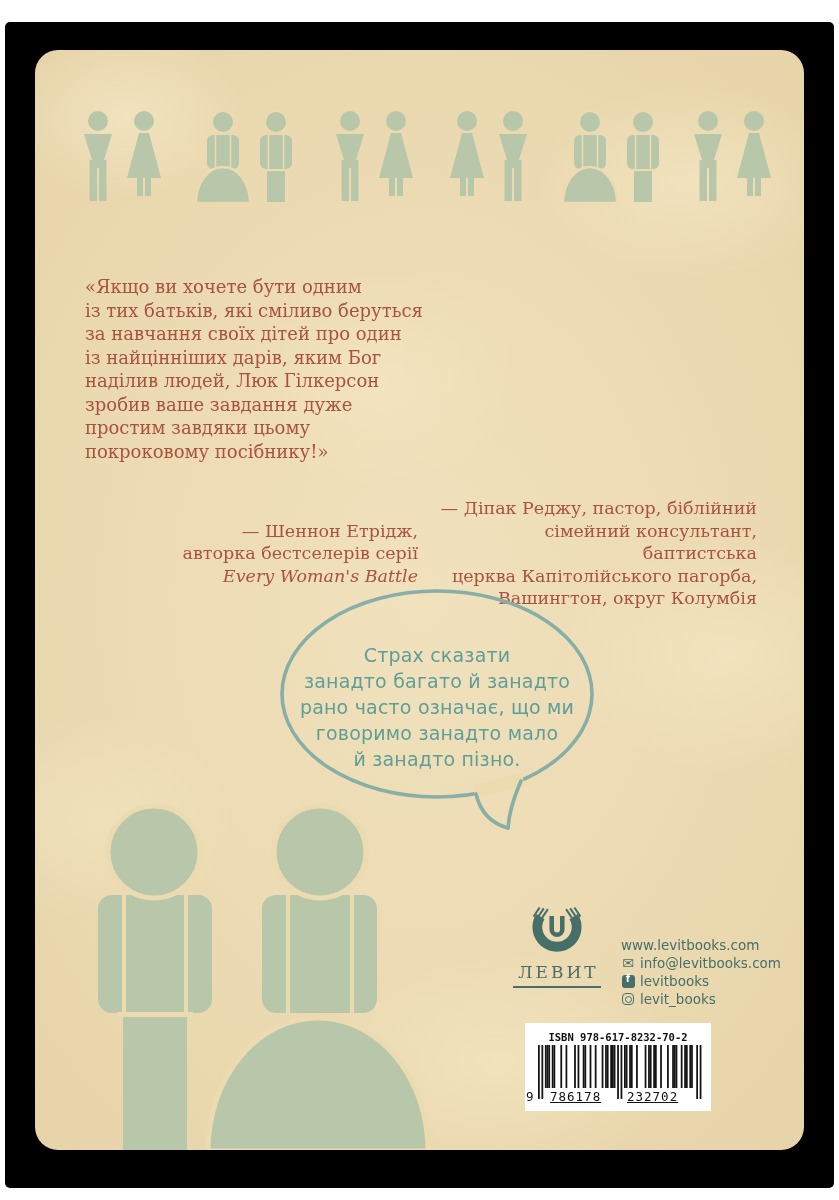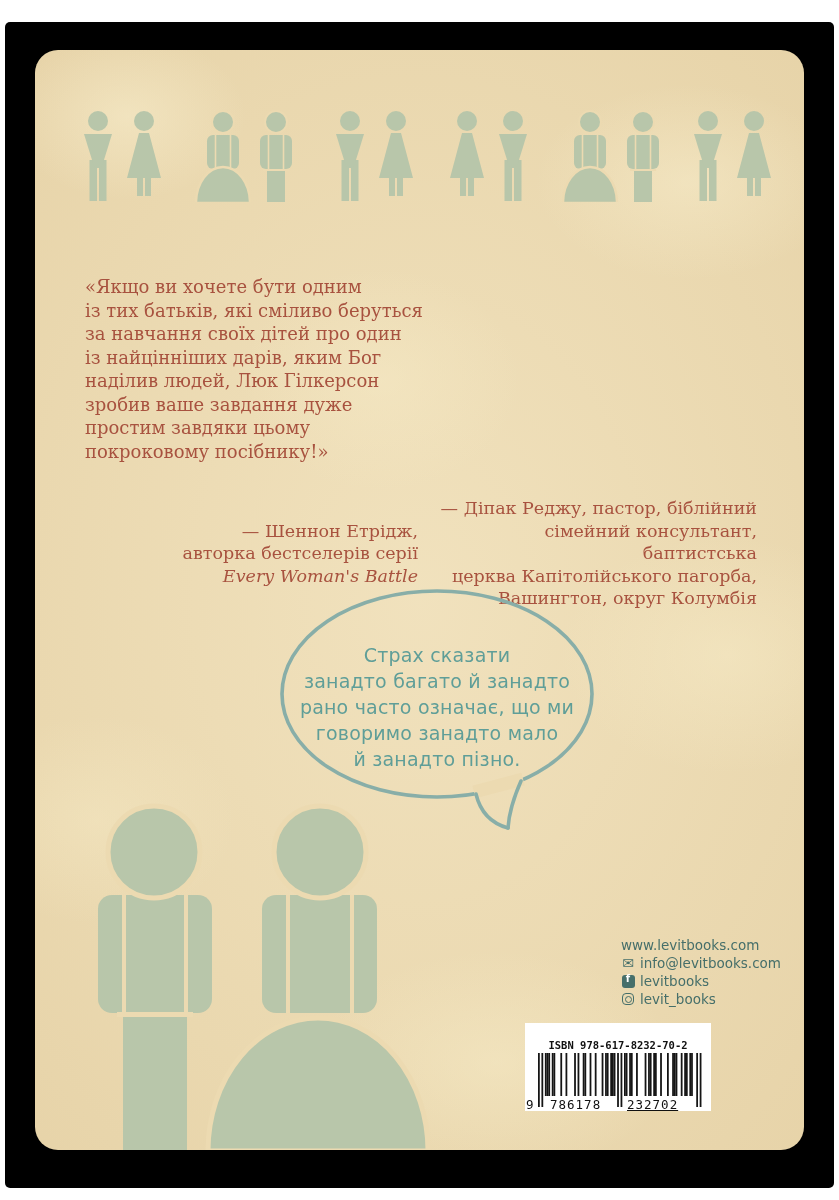--- a/index.html
+++ b/index.html
@@ -44,25 +44,25 @@
   .logo{position:absolute;left:478px;top:856px;width:88px;text-align:center;}
   .logo-name{font-family:"DejaVu Serif",serif;font-size:17px;letter-spacing:3px;color:var(--teal);margin-top:2px;padding-left:3px;}
   .logo-rule{height:2px;background:var(--teal);margin-top:4px;}
   .contacts{position:absolute;left:586px;top:860px;font-family:"DejaVu Sans",sans-serif;font-size:13.5px;line-height:18px;color:var(--teal);font-weight:500;margin-top:26px;}
   .contact-line{display:flex;align-items:center;gap:5px;height:18px;}
   .cicon{width:14px;height:14px;display:inline-flex;align-items:center;justify-content:center;flex:0 0 auto;}
   .env{font-size:14px;line-height:14px;color:var(--teal);}
   .fb{width:13px;height:13px;background:var(--teal);border-radius:3px;color:#fff;font-weight:bold;font-size:10px;display:flex;align-items:flex-end;justify-content:center;font-family:"DejaVu Sans",sans-serif;}
   .ig{width:12px;height:12px;border:1.6px solid var(--teal);border-radius:4px;position:relative;}
   .ig::after{content:"";position:absolute;left:2px;top:2px;width:5px;height:5px;border:1.4px solid var(--teal);border-radius:50%;}
-  .barcode{position:absolute;left:490px;top:973px;width:186px;height:88px;background:var(--bcbg);padding-top:16px;}
+  .barcode{position:absolute;left:490px;top:973px;width:186px;height:88px;background:var(--bcbg);padding-top:8px;}
   .isbn-label{font-family:"DejaVu Sans Mono",monospace;font-size:10.5px;font-weight:bold;text-align:center;color:#111;letter-spacing:0px;}
   .bars-wrap{position:relative;margin:2px 0 0 13px;width:168px;height:60px;}
   .bc-digits{position:absolute;top:44px;font-family:"DejaVu Sans Mono",monospace;font-size:12.5px;color:#111;letter-spacing:1px;}
-  .d9{left:-12px;} .dg1{left:12px;} .dg2{left:89px;text-decoration:underline;}
+  .d9{left:-12px;} .dg1{left:12px;text-decoration:underline;} .dg2{left:89px;text-decoration:underline;}
 </style>
 </head>
 <body>
 
 <div class="book"></div>
 
 <div class="cover">
 
   <div id="pictogram-row"></div>
     <div class="pict-group" style="left: 653px;">
@@ -201,20 +201,36 @@
     </g>
     <g>
       <rect class="fig" x="199" y="100" width="115" height="118" rx="14"></rect>
       <line x1="225" y1="100" x2="225" y2="218" stroke="var(--paper)" stroke-width="4"></line>
       <line x1="289" y1="100" x2="289" y2="218" stroke="var(--paper)" stroke-width="4"></line>
       <path class="fig" d="M145,356 A110 133 0 0 1 365,356 Z" stroke="var(--paper)" stroke-width="5"></path>
       <circle class="fig" cx="257" cy="57" r="46" stroke="var(--paper)" stroke-width="5"></circle>
     </g>
   </svg>
 
+  <div class="logo">
+    <svg width="68" height="50" viewBox="0 0 90 64">
+      <path d="M 23,13 A 26,26 0 1 0 67,13" fill="none" stroke="var(--teal)" stroke-width="13"></path>
+      <path d="M 38,12 L 38,30 A 7,7 0 0 0 52,30 L 52,12" fill="none" stroke="var(--teal)" stroke-width="6"></path>
+      <g stroke="var(--teal)" stroke-width="2.6">
+        <line x1="14" y1="13" x2="22" y2="1"></line>
+          <line x1="19.5" y1="14" x2="27.5" y2="2"></line>
+          <line x1="25" y1="15" x2="33" y2="3"></line>
+        <line x1="76" y1="13" x2="68" y2="1"></line>
+          <line x1="70.5" y1="14" x2="62.5" y2="2"></line>
+          <line x1="65" y1="15" x2="57" y2="3"></line>
+      </g>
+    </svg>
+    <div class="logo-name">ЛЕВИТ</div>
+    <div class="logo-rule"></div>
+  </div>
 
   <div class="contacts">
     <div class="contact-line">
       <span>www.levitbooks.com</span>
     </div>
     <div class="contact-line">
       <span class="cicon env">✉</span>
       <span>info@levitbooks.com</span>
     </div>
     <div class="contact-line">

